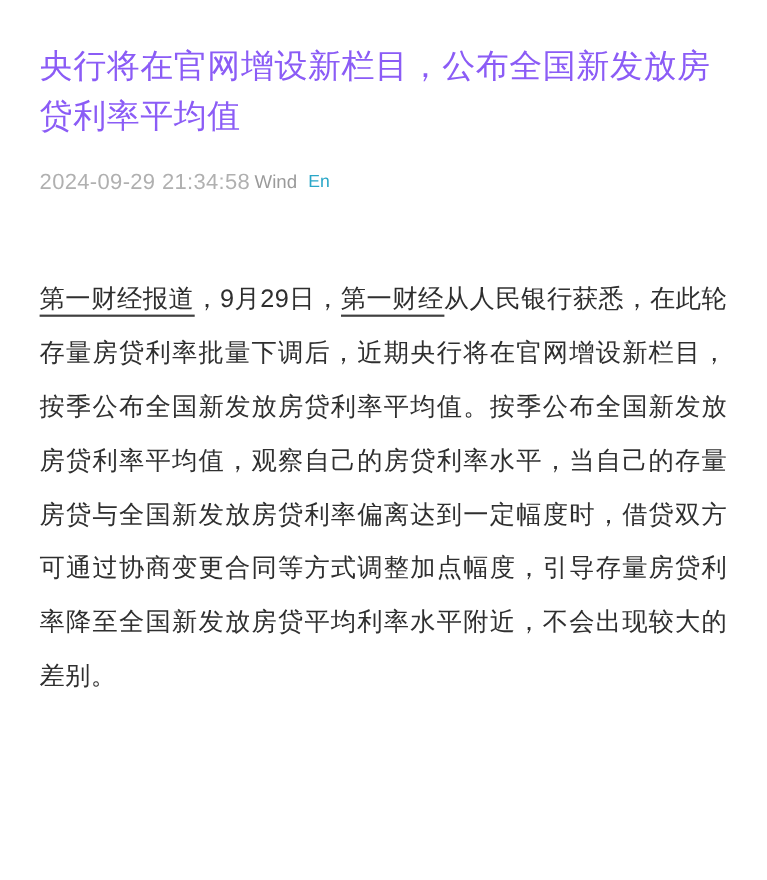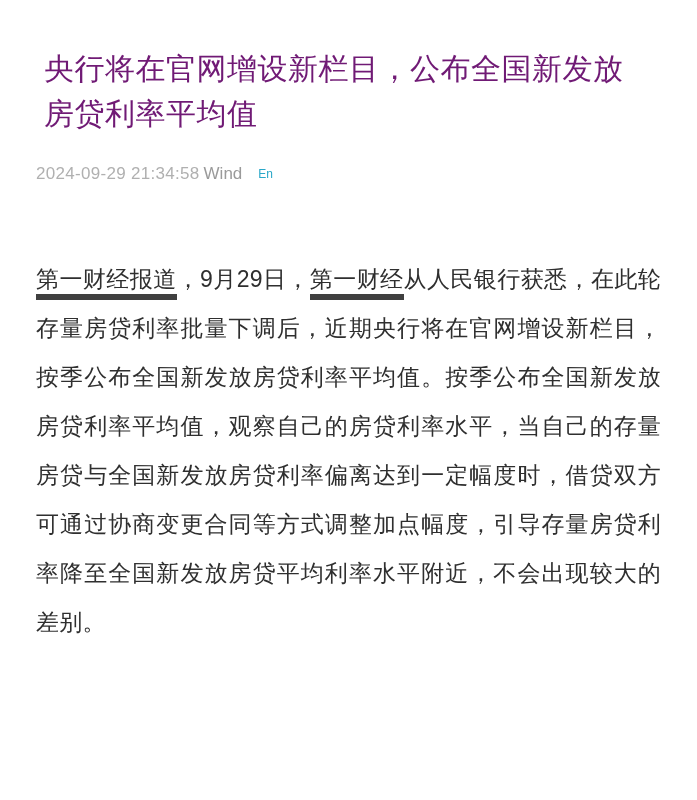--- a/index.html
+++ b/index.html
@@ -19,66 +19,66 @@
     box-sizing: border-box;
     padding: 30px 36px 0 36px;
     background: #ffffff;
     position: relative;
   }
   .article-title {
     font-family: "Liberation Sans", sans-serif;
     font-size: 30px;
     line-height: 45px;
     font-weight: 400;
-    color: #701a75;
+    color: #8b5cf6;
     letter-spacing: 0.5px;
-    margin: 8px;
+    margin: 0;
     padding-top: 8px;
   }
   .meta-row {
     display: flex;
     align-items: center;
     margin-top: 26px;
     height: 24px;
   }
   .meta-date {
-    font-size: 17px;
+    font-size: 20px;
     color: #b0b0b0;
     letter-spacing: 0.3px;
     font-family: "Liberation Sans", sans-serif;
   }
   .meta-source {
     font-size: 17px;
     color: #9a9a9a;
     margin-left: 4px;
     font-family: "Liberation Sans", sans-serif;
   }
   .meta-lang {
-    font-size: 12px;
+    font-size: 16px;
     color: #2aa7c8;
-    margin-left: 16px;
+    margin-left: 10px;
     font-family: "Liberation Sans", sans-serif;
   }
   .divider {
     margin-top: 26px;
     height: 1px;
     background: transparent;
   }
   .body-text {
     margin-top: 42px;
     font-size: 23px;
     line-height: 49px;
     color: #2f2f2f;
     letter-spacing: 0.2px;
     text-align: justify;
     font-family: "Liberation Sans", sans-serif;
     word-break: break-all;
   }
   .tagged {
-    border-bottom: 6px solid #404040;
+    border-bottom: 2px solid #404040;
     padding-bottom: 2px;
   }
 </style>
 </head>
 <body>
 
 <div class="page">
 
   <h1 class="article-title">央行将在官网增设新栏目，公布全国新发放房贷利率平均值</h1>
 

